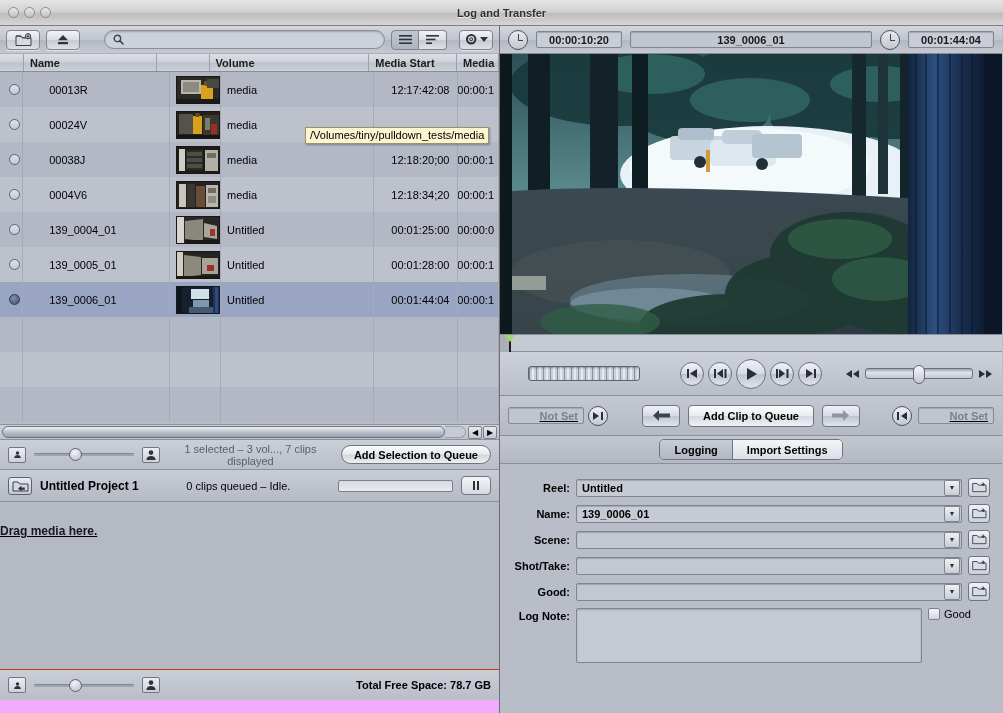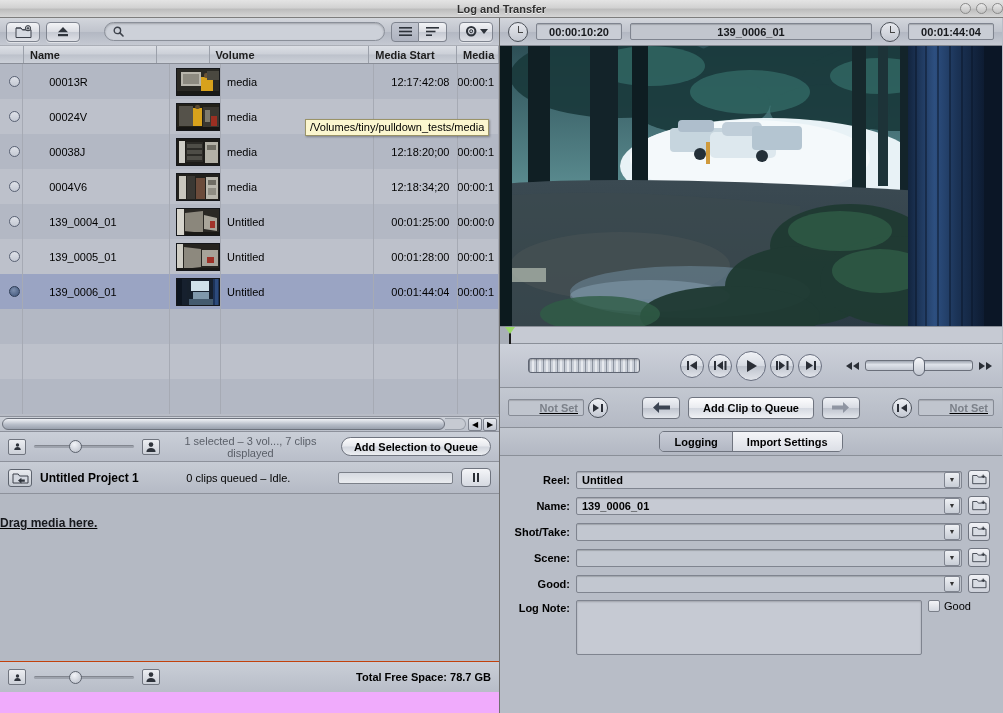--- a/index.html
+++ b/index.html
@@ -9,25 +9,25 @@
     font-size:11px;
     color:#000;
     background:#b8bdc7;
     overflow:hidden;
     -webkit-font-smoothing:antialiased;
   }
   .window { position:relative; width:1003px; height:713px; overflow:hidden; }
 
   
   .titlebar {
-    height:18px; width:100%;
+    height:26px; width:100%;
     background:linear-gradient(to bottom,#e4e4e4 0%,#d2d2d2 45%,#bdbdbd 55%,#d6d6d6 100%);
     border-bottom:1px solid #7d7d7d;
     position:relative;
-    display:flex; align-items:center;justify-content:flex-end;
+    display:flex; align-items:center;
   }
   .tb-lights { display:flex; gap:5px; margin-left:8px; }
   .tb-light {
     width:11px; height:11px; border-radius:50%;
     background:linear-gradient(to bottom,#e9e9e9,#c2c2c2);
     border:1px solid #8b8b8b;
   }
   .tb-title {
     position:absolute; left:0; right:0; text-align:center;
     font-size:11px; font-weight:bold; color:#303030;
@@ -847,35 +847,35 @@
           </div>
           <div class="folder-btn">
             <svg width="15" height="11" viewBox="0 0 15 11">
                 <path d="M0.7 1.5h4.4l1.2 1.6H14v6.6H0.7z" fill="#d8dce3" stroke="#3c414b" stroke-width=".9"></path>
                 <path d="M11.2 0.6v3.4M9.5 2.3h3.4" stroke="#2e333b" stroke-width="1"></path>
               </svg>
           </div>
         </div>
 
         <div class="frow">
-          <div class="flabel">Shot/Take:</div>
+          <div class="flabel">Scene:</div>
           <div class="combo blank">
             <span class="combo-val"></span>
             <span class="combo-arrow">▼</span>
           </div>
           <div class="folder-btn">
             <svg width="15" height="11" viewBox="0 0 15 11">
                 <path d="M0.7 1.5h4.4l1.2 1.6H14v6.6H0.7z" fill="#d8dce3" stroke="#3c414b" stroke-width=".9"></path>
                 <path d="M11.2 0.6v3.4M9.5 2.3h3.4" stroke="#2e333b" stroke-width="1"></path>
               </svg>
           </div>
         </div>
 
         <div class="frow">
-          <div class="flabel">Scene:</div>
+          <div class="flabel">Shot/Take:</div>
           <div class="combo blank">
             <span class="combo-val"></span>
             <span class="combo-arrow">▼</span>
           </div>
           <div class="folder-btn">
             <svg width="15" height="11" viewBox="0 0 15 11">
                 <path d="M0.7 1.5h4.4l1.2 1.6H14v6.6H0.7z" fill="#d8dce3" stroke="#3c414b" stroke-width=".9"></path>
                 <path d="M11.2 0.6v3.4M9.5 2.3h3.4" stroke="#2e333b" stroke-width="1"></path>
               </svg>
           </div>

